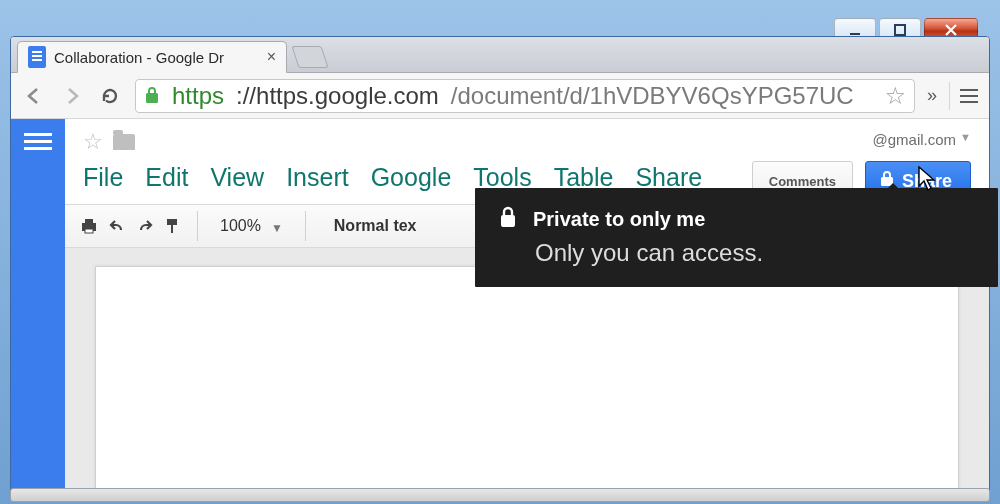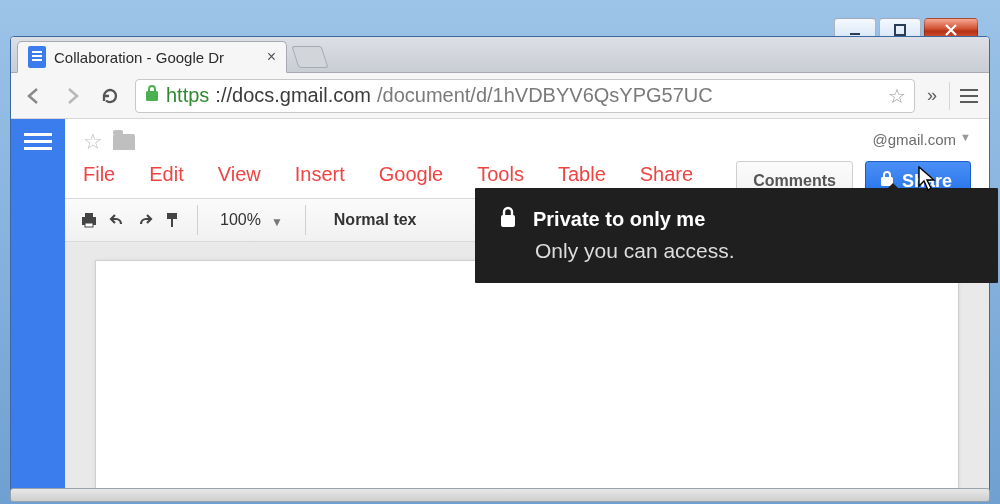--- a/index.html
+++ b/index.html
@@ -78,22 +78,22 @@
   .nav-bar {
     height:46px; background:#f6f6f6;
     border-bottom:1px solid #d6d6d6;
     display:flex; align-items:center; gap:12px;
     padding:0 10px;
   }
   .nav-btn { width:26px; height:26px; display:flex; align-items:center; justify-content:center; color:#6d6d6d; }
   .omnibox {
     flex:1; height:34px;
     background:#fff; border:1px solid #c7c7c7; border-radius:4px;
-    display:flex; align-items:center; padding:0 8px; gap:6px;
-    font-size:20px; color:#7a7a7a; overflow:hidden; white-space:nowrap;
+    display:flex; align-items:center; padding:0 8px; gap:12px;
+    font-size:24px; color:#7a7a7a; overflow:hidden; white-space:nowrap;
   }
   .omnibox .lock { color:#4caf50; }
   .omnibox .scheme { color:#2f8a2f; }
   .omnibox .host   { color:#3b3b3b; }
   .omnibox .star   { margin-left:auto; color:#9b9b9b; }
   .overflow-chevron { color:#5b5b5b; font-size:18px; }
   .menu-btn {
     width:30px; height:28px; border-left:1px solid #d6d6d6;
     display:flex; align-items:center; justify-content:center; padding-left:8px;
   }
@@ -118,31 +118,31 @@
   .doc-title { font-size:26px; color:#333; font-weight:400; }
   .star-icon { color:#bfbfbf; font-size:22px; }
   .folder-icon { width:22px; height:16px; background:#bfbfbf; border-radius:2px 2px 0 0; position:relative;}
   .folder-icon::before{content:"";position:absolute;top:-4px;left:0;width:10px;height:4px;background:#bfbfbf;border-radius:2px 2px 0 0;}
 
   .account-email {
     position:absolute; right:18px; top:12px;
     font-size:15px; color:#6d6d6d; display:flex; align-items:flex-start; gap:4px;
   }
 
-  .menubar { display:flex; gap:34px; padding:4px 0 8px 0; font-size:20px; color:#ef4444;}
+  .menubar { display:flex; gap:22px; padding:4px 0 8px 0; font-size:25px; color:#0f766e;}
   .menubar span { cursor:default; }
 
   .action-row {
     position:absolute; right:18px; top:42px;
     display:flex; align-items:center; gap:12px;
   }
   .comments-btn {
     height:40px; padding:0 16px;
     border:1px solid #cfcfcf; background:linear-gradient(#fcfcfc,#f0f0f0);
-    border-radius:3px; font-size:16px; font-weight:bold; color:#555;
+    border-radius:3px; font-size:13px; font-weight:bold; color:#555;
     display:flex; align-items:center;
   }
   .share-btn {
     height:40px; padding:0 18px 0 14px;
     background:linear-gradient(#4b8ff5,#1f6fe8);
     border:1px solid #1a5cc8;
     border-radius:3px;
     color:#fff; font-size:18px; font-weight:bold;
     display:flex; align-items:center; gap:8px;
     position:relative;
@@ -181,21 +181,21 @@
     padding:18px 24px 20px 24px;
     font-size:18px;
     z-index:50;
     border-radius:1px;
   }
   .share-tooltip::before{
     content:""; position:absolute; top:-12px; right:98px;
     border:7px solid transparent; border-bottom-color:#1f1f1f;
   }
   .tt-row1 { display:flex; align-items:center; gap:16px; font-weight:bold; font-size:20px;}
-  .tt-row2 { margin-left:36px; margin-top:6px; color:#ddd; font-size:21px;}
+  .tt-row2 { margin-left:36px; margin-top:6px; color:#ddd; font-size:24px;}
 
   
   .cursor {
     position:absolute; width:20px; height:28px; z-index:100;
     pointer-events:none;
   }
 
   
   .bottom-scroll {
     position:absolute; left:10px; right:10px; bottom:2px; height:14px;
@@ -257,21 +257,21 @@
           </svg>
       </div>
       <div class="omnibox">
         <span class="lock">
           <svg width="16" height="18">
               <rect x="2" y="7" width="12" height="10" rx="1.5" fill="#4caf50"></rect>
               <path d="M5 7 V5 a3 3 0 0 1 6 0 V7" fill="none" stroke="#4caf50" stroke-width="2"></path>
             </svg>
         </span>
         <span class="scheme">https</span>
-        <span class="host">://docs.gmail.com</span>
+        <span class="host">://https.google.com</span>
         <span>/document/d/1hVDBYV6QsYPG57UC</span>
         <span class="star">☆</span>
       </div>
       <span class="overflow-chevron">»</span>
       <div class="menu-btn">
         <span class="hamburger"></span>
       </div>
     </div>
 
     <div class="page">

